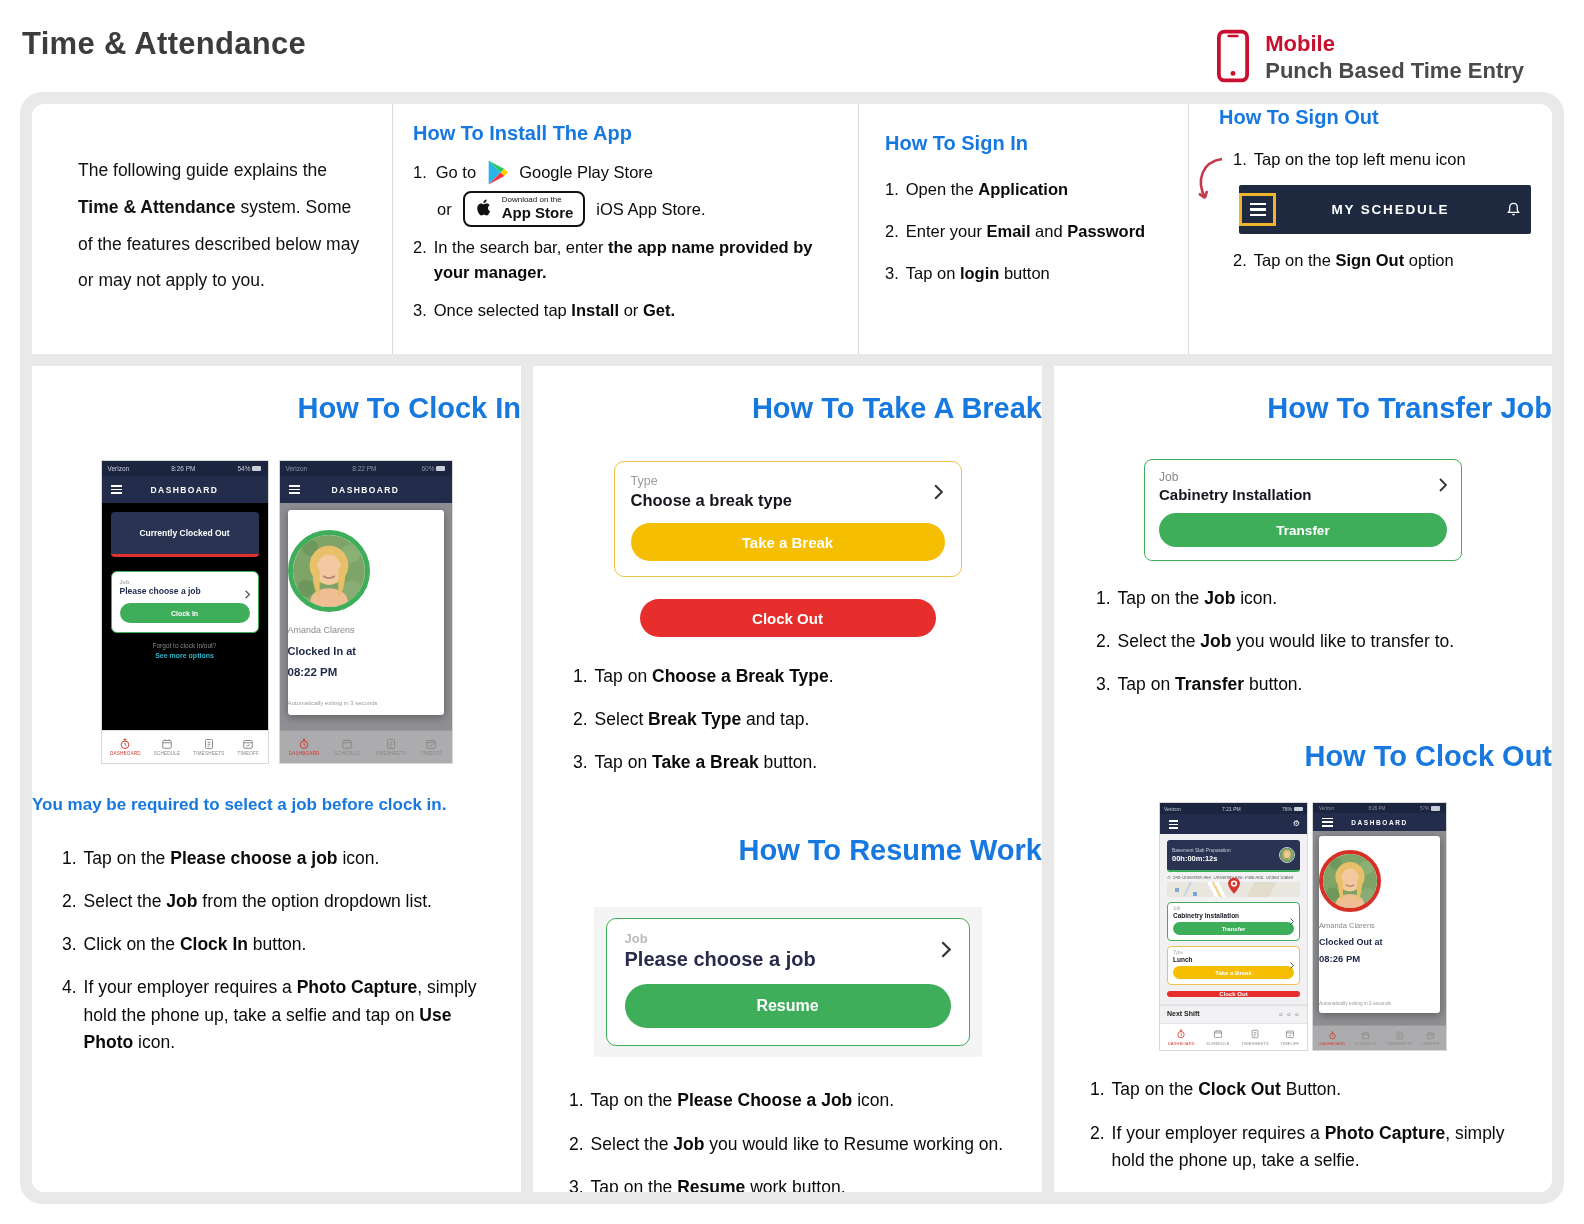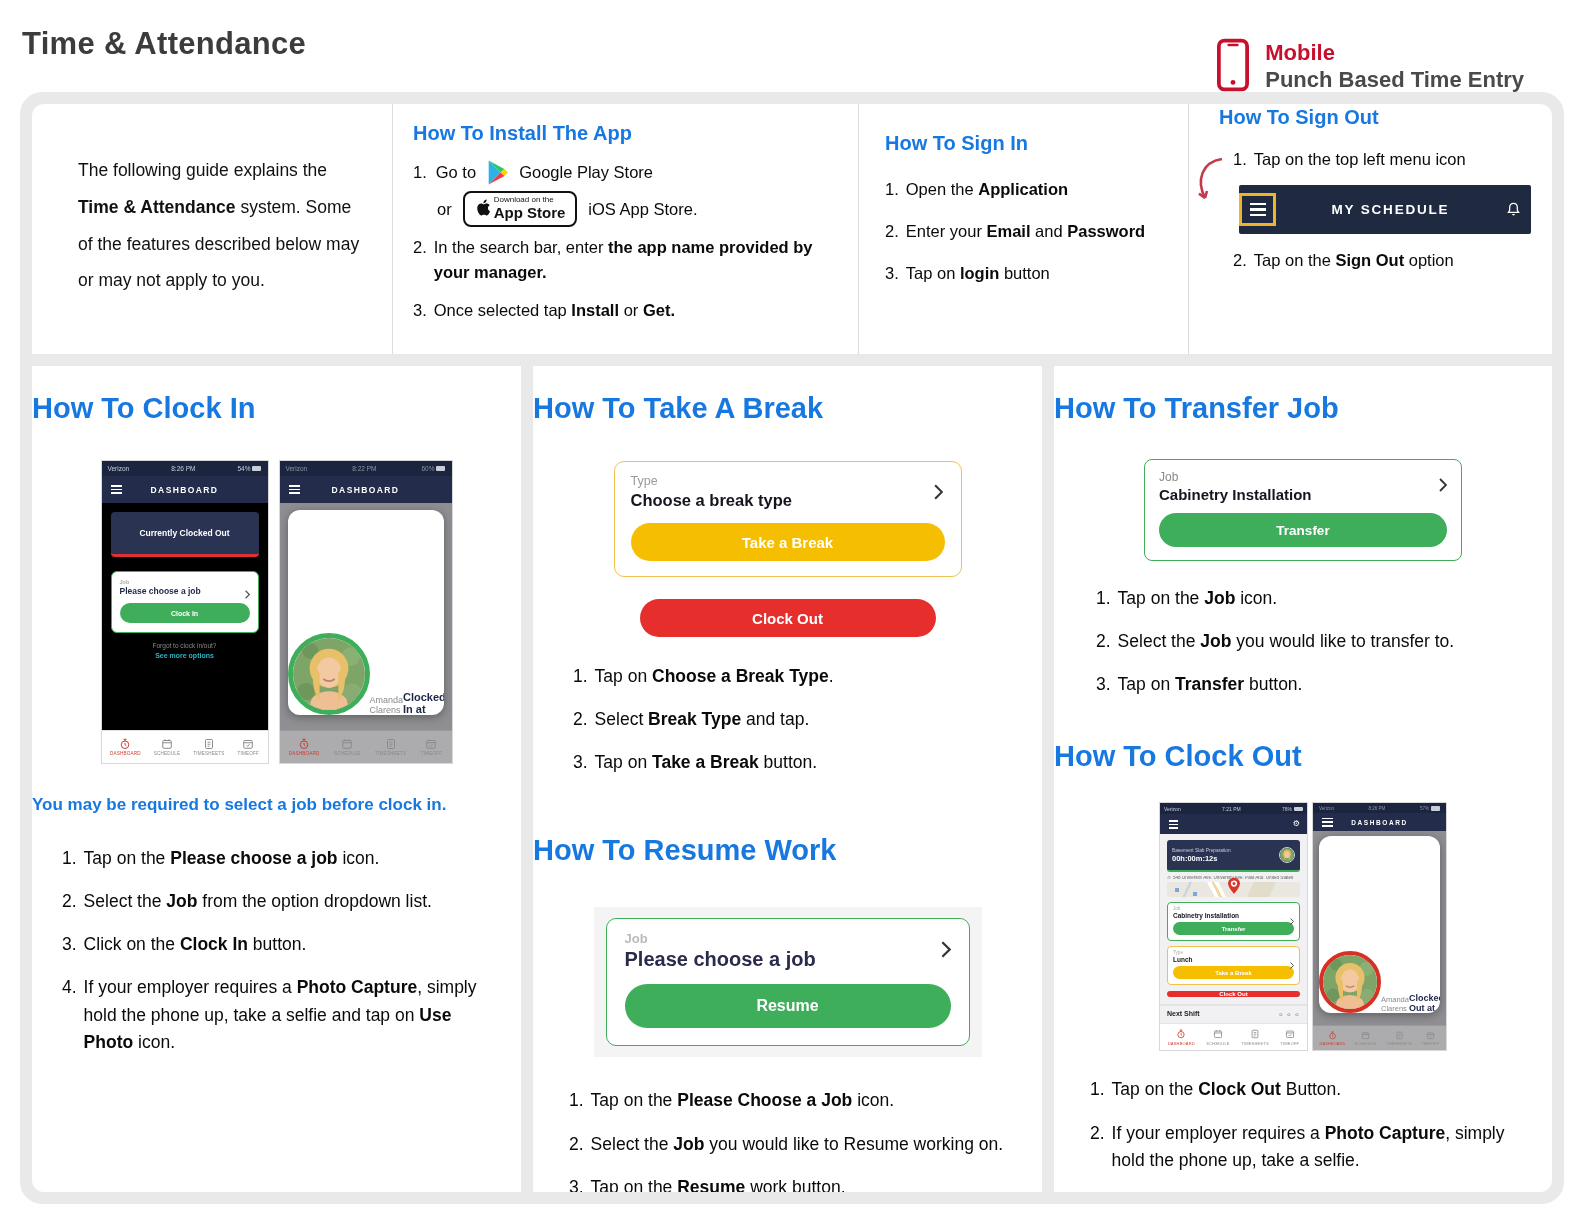--- a/index.html
+++ b/index.html
@@ -1,21 +1,21 @@
 <!DOCTYPE html>
 <html><head>
 <meta charset="utf-8">
 <style>
   html,body{margin:0;padding:0}
   body{width:1584px;height:1224px;position:relative;background:#fff;font-family:"Liberation Sans",sans-serif;color:#0b0b0b;overflow:hidden}
   b{font-weight:bold}
   
   .pagehead{display:flex;justify-content:space-between;align-items:flex-start;padding:26px 60px 0 22px}
   .title{font-size:31px;font-weight:bold;color:#3c3c3c;letter-spacing:.3px}
-  .badge{display:flex;gap:16px;align-items:center;margin-top:12px}
+  .badge{display:flex;gap:16px;align-items:center;margin-top:3px}
   .badge-txt{display:flex;flex-direction:column}
   .badge-title{color:#C8102E;font-weight:bold;font-size:22px;line-height:1.2}
   .badge-sub{color:#4a4a4a;font-weight:bold;font-size:22px;line-height:1.3}
   
   .outer{position:absolute;left:20px;top:92px;width:1544px;height:1112px;background:#E9E9E9;border-radius:22px;padding:12px;box-sizing:border-box;display:flex;flex-direction:column;gap:12px}
   .topstrip{background:#fff;border-radius:12px 12px 0 0;height:250px;display:flex;box-sizing:border-box;flex:0 0 auto}
   .cols{flex:1;display:flex;gap:12px;min-height:0}
   .col{background:#fff;box-sizing:border-box;overflow:hidden}
   .col1{width:489px;border-radius:0 0 0 12px}
   .col2{width:509px}
@@ -25,34 +25,34 @@
   .sec-intro{width:360px;padding:48px 28px 0 46px;font-size:17.5px;line-height:2.1;color:#111}
   .sec-install{width:466px;border-left:1px solid #DBDBDB;padding:18px 14px 0 20px}
   .sec-signin{width:330px;border-left:1px solid #DBDBDB;padding:28px 10px 0 26px}
   .sec-signout{flex:1;border-left:1px solid #DBDBDB;padding:2px 10px 0 30px;position:relative}
   .h-top{font-size:20px;font-weight:bold;color:#1778E0;margin:0 0 14px}
   .step{display:flex;gap:7px;margin-bottom:13px;font-size:16.5px;line-height:1.5;color:#0a0a0a}
   .step .num{flex:0 0 auto}
   .sec-signin .step{margin-bottom:17px}
   .in-row{display:flex;align-items:center;gap:9px;font-size:16.5px;margin-bottom:5px}
   .in-row2{display:flex;align-items:center;gap:11px;font-size:16.5px;margin:3px 0 8px 24px}
-  .as-badge{display:inline-flex;align-items:center;gap:4px;border:2px solid #111;border-radius:8px;padding:2px 10px 4px;background:#fff}
+  .as-badge{display:inline-flex;align-items:center;gap:12px;border:2px solid #111;border-radius:8px;padding:2px 10px 4px;background:#fff}
   .as-col{display:flex;flex-direction:column}
   .as-top{font-size:8px;color:#111;line-height:1.2}
   .as-name{font-size:15px;font-weight:bold;color:#111;line-height:1.1}
   .so-bar{width:292px;height:49px;background:#1F2940;display:flex;align-items:center;margin:8px 0 14px 20px;border-radius:2px}
   .so-menu{width:37px;height:33px;box-sizing:border-box;border:3px solid #F0B42A;display:flex;flex-direction:column;justify-content:center;gap:3px;align-items:center}
   .so-menu i{display:block;width:16px;height:2.5px;background:#fff}
   .so-title{flex:1;text-align:center;color:#fff;font-size:13.5px;font-weight:bold;letter-spacing:1.8px}
   .so-bell{margin-right:9px;display:flex}
   .so-arrow{position:absolute;left:3px;top:52px}
   .so-step1{padding-left:14px}
   .sec-signout .steps{padding-left:14px}
   
-  .h-col{font-size:29px;font-weight:bold;color:#1778E0;text-align:left;margin:26px 0 0}
+  .h-col{font-size:29px;font-weight:bold;color:#1778E0;text-align:right;margin:26px 0 0}
   .col-steps{padding:0 30px;margin-top:30px}
   .col .step{font-size:17.5px;margin-bottom:16px;line-height:1.55}
   .note{color:#1778E0;font-weight:bold;font-size:17px;text-align:left;margin-top:32px}
   .phones{display:flex;justify-content:center;gap:12px;margin-top:36px}
   
   .pill{display:flex;align-items:center;justify-content:center;color:#fff;font-weight:bold;border-radius:999px;cursor:pointer}
   .break-card{width:348px;margin:36px auto 0;border:1px solid #EFC24B;border-radius:10px;background:#fff;padding:12px 16px 15px;box-sizing:border-box;position:relative}
   .card-label{font-size:12.5px;color:#9b9b9b}
   .card-value{font-size:16.5px;font-weight:bold;color:#15151f;margin-top:3px}
   .card-chev{position:absolute;right:18px;top:22px}
@@ -87,21 +87,21 @@
   .ci-forgot{font-size:6.5px;color:#8a8a8a;text-align:center;margin-top:9px}
   .ci-more{font-size:7px;color:#2BB5C9;font-weight:bold;text-align:center;margin-top:3px}
   .p-tabs{height:32px;background:#fff;border-top:1px solid #e4e4e4;display:flex;align-items:center;justify-content:space-around;padding:0 2px;flex:0 0 auto}
   .tab{display:flex;flex-direction:column;align-items:center;gap:1.5px;color:#8a8a8a}
   .tab.active{color:#CE3B30}
   .tab .ticon{display:flex}.tab .ticon svg{width:12px;height:12px}
   .tab .tlabel{font-size:4.6px;letter-spacing:.2px}
   .phone-dim .p-tabs{background:#ACACAE;border-top-color:#9a9a9a}
   .phone-dim .p-status{color:#8f93a3}
   .dimbody{flex:1;background:#8F8F93;padding:7px 8px 15px;display:flex;overflow:hidden}
-  .modal{background:#fff;border-radius:12px;flex:1;display:flex;flex-direction:row;align-items:flex-end;box-shadow:0 2px 8px rgba(0,0,0,.35);overflow:hidden}
+  .modal{background:#fff;border-radius:3px;flex:1;display:flex;flex-direction:column;align-items:flex-start;box-shadow:0 2px 8px rgba(0,0,0,.35);overflow:hidden}
   .avatar-ring{border-radius:50%;border:5px solid #3FAE5A;width:72px;height:72px;overflow:hidden;margin-top:20px;flex:0 0 auto}
   .avatar-ring.red{border-color:#D93025}
   .avatar-ring svg{width:100%;height:100%;display:block}
   .m-name{font-size:9px;color:#8a8a8a;margin-top:13px}
   .m-status{font-size:11px;font-weight:bold;color:#1E2749;margin-top:10px}
   .m-time{font-size:11.5px;font-weight:bold;color:#1E2749;margin-top:9px}
   .m-exit{font-size:6px;color:#9a9a9a;margin-top:auto;margin-bottom:9px}
   
   .co .p-status{height:11px;font-size:5px;padding:0 4px}
   .co .p-header{height:20px}

